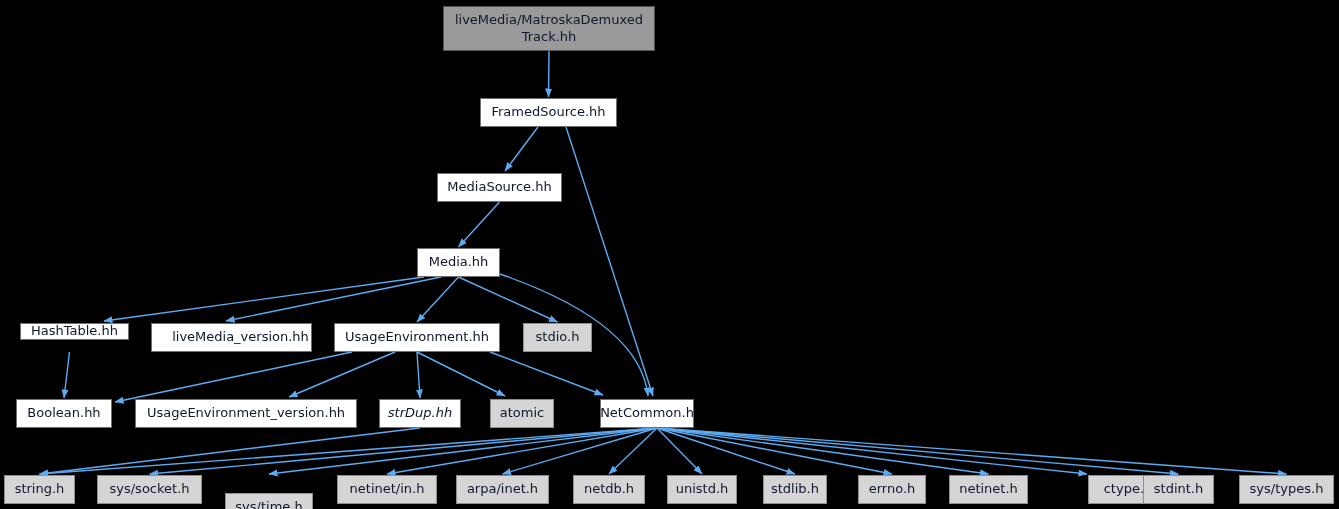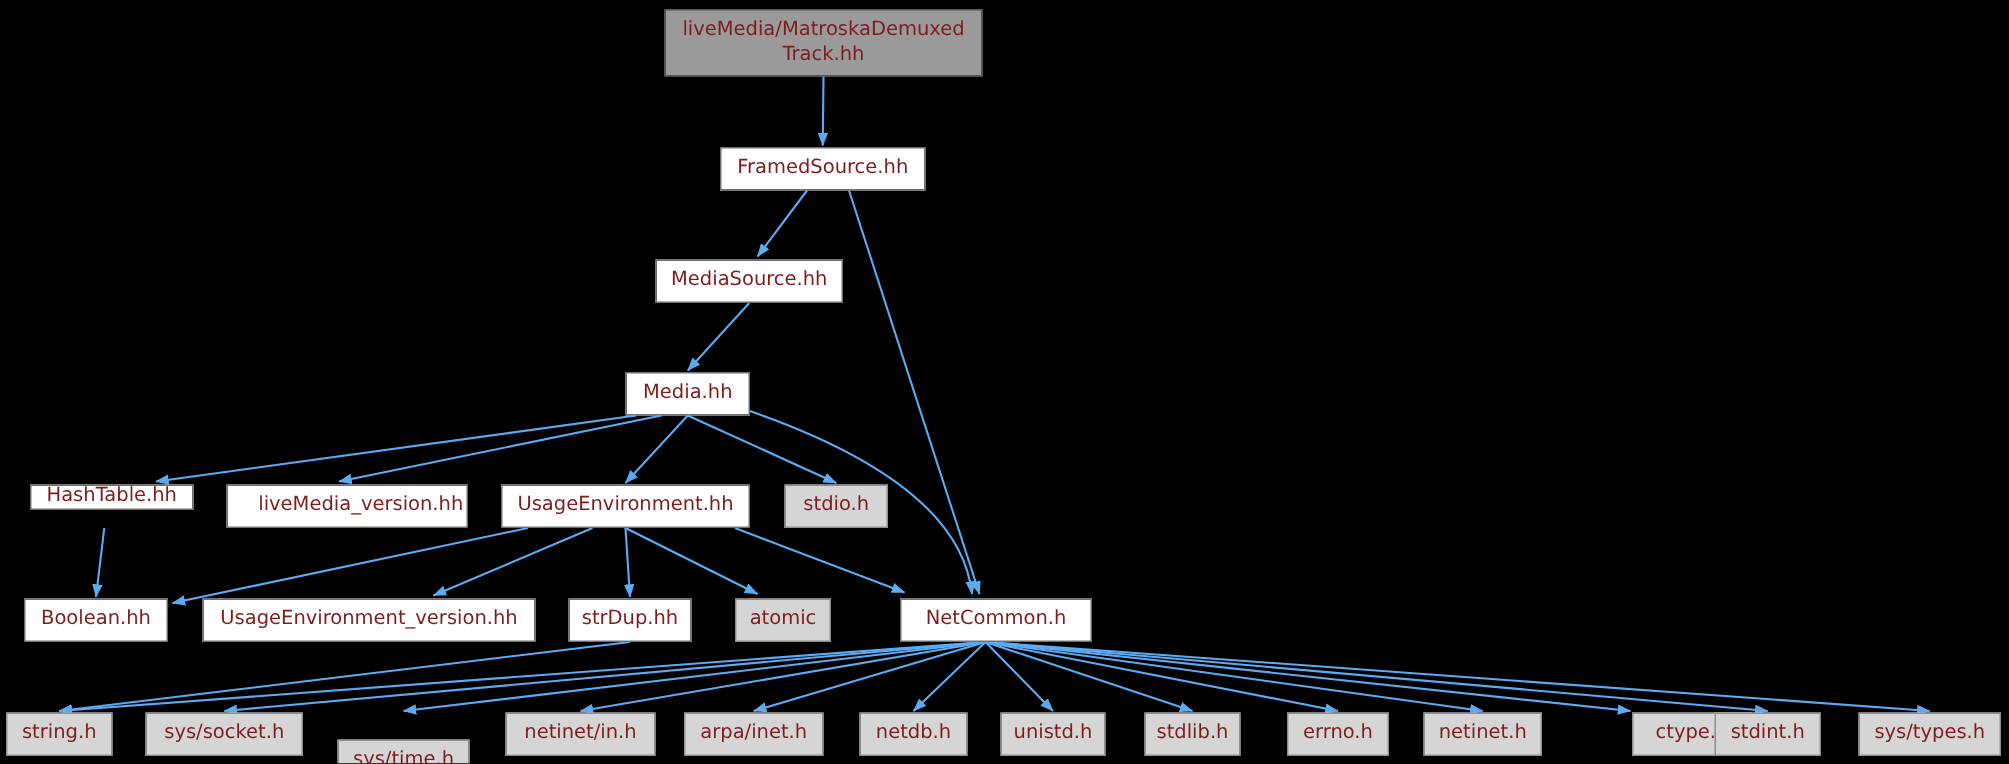--- a/index.html
+++ b/index.html
@@ -22,21 +22,21 @@
   }
   .node {
     position: absolute;
     box-sizing: border-box;
     display: flex;
     align-items: center;
     justify-content: center;
     text-align: center;
     font-size: 13px;
     line-height: 1.3;
-    color: #7f1d1d;
+    color: #0f172a;
     white-space: pre-line;
     padding: 0 2px;
   }
   .node.link {
     background: #ffffff;
     border: 1.4px solid #6f6f6f;
     cursor: pointer;
   }
   .node.system {
     background: #d5d5d5;
@@ -94,23 +94,23 @@
 Track.hh</div>
       <div class="node link" style="left: 480px; top: 98px; width: 137px; height: 29px;">FramedSource.hh</div>
       <div class="node link" style="left: 437px; top: 173px; width: 125px; height: 29px;">MediaSource.hh</div>
       <div class="node link" style="left: 417px; top: 248px; width: 83px; height: 29px;">Media.hh</div>
       <div class="node link" style="left: 20px; top: 323px; width: 109px; height: 17px;">HashTable.hh</div>
       <div class="node link" style="left: 151px; top: 323px; width: 161px; height: 29px; padding-left: 20px;">liveMedia_version.hh</div>
       <div class="node link" style="left: 334px; top: 323px; width: 166px; height: 29px;">UsageEnvironment.hh</div>
       <div class="node system" style="left: 523px; top: 323px; width: 69px; height: 29px;">stdio.h</div>
       <div class="node link" style="left: 16px; top: 399px; width: 96px; height: 29px;">Boolean.hh</div>
       <div class="node link" style="left: 135px; top: 399px; width: 222px; height: 29px;">UsageEnvironment_version.hh</div>
-      <div class="node link" style="left: 379px; top: 399px; width: 82px; height: 29px;">strDup.hh</div>
+      <div class="node link" style="left: 379px; top: 399px; width: 82px; height: 29px; font-style: italic;">strDup.hh</div>
       <div class="node system" style="left: 490px; top: 399px; width: 64px; height: 29px;">atomic</div>
-      <div class="node link" style="left: 600px; top: 399px; width: 128px; height: 29px;">NetCommon.h</div>
+      <div class="node link" style="left: 600px; top: 399px; width: 94px; height: 29px;">NetCommon.h</div>
       <div class="node system" style="left: 4px; top: 475px; width: 71px; height: 29px;">string.h</div>
       <div class="node system" style="left: 97px; top: 475px; width: 105px; height: 29px;">sys/socket.h</div>
       <div class="node system" style="left: 225px; top: 475px; width: 88px; height: 29px; margin-top: 18px;">sys/time.h</div>
       <div class="node system" style="left: 337px; top: 475px; width: 100px; height: 29px;">netinet/in.h</div>
       <div class="node system" style="left: 456px; top: 475px; width: 93px; height: 29px;">arpa/inet.h</div>
       <div class="node system" style="left: 573px; top: 475px; width: 72px; height: 29px;">netdb.h</div>
       <div class="node system" style="left: 667px; top: 475px; width: 70px; height: 29px;">unistd.h</div>
       <div class="node system" style="left: 763px; top: 475px; width: 64px; height: 29px;">stdlib.h</div>
       <div class="node system" style="left: 858px; top: 475px; width: 68px; height: 29px;">errno.h</div>
       <div class="node system" style="left: 949px; top: 475px; width: 79px; height: 29px;">netinet.h</div>

